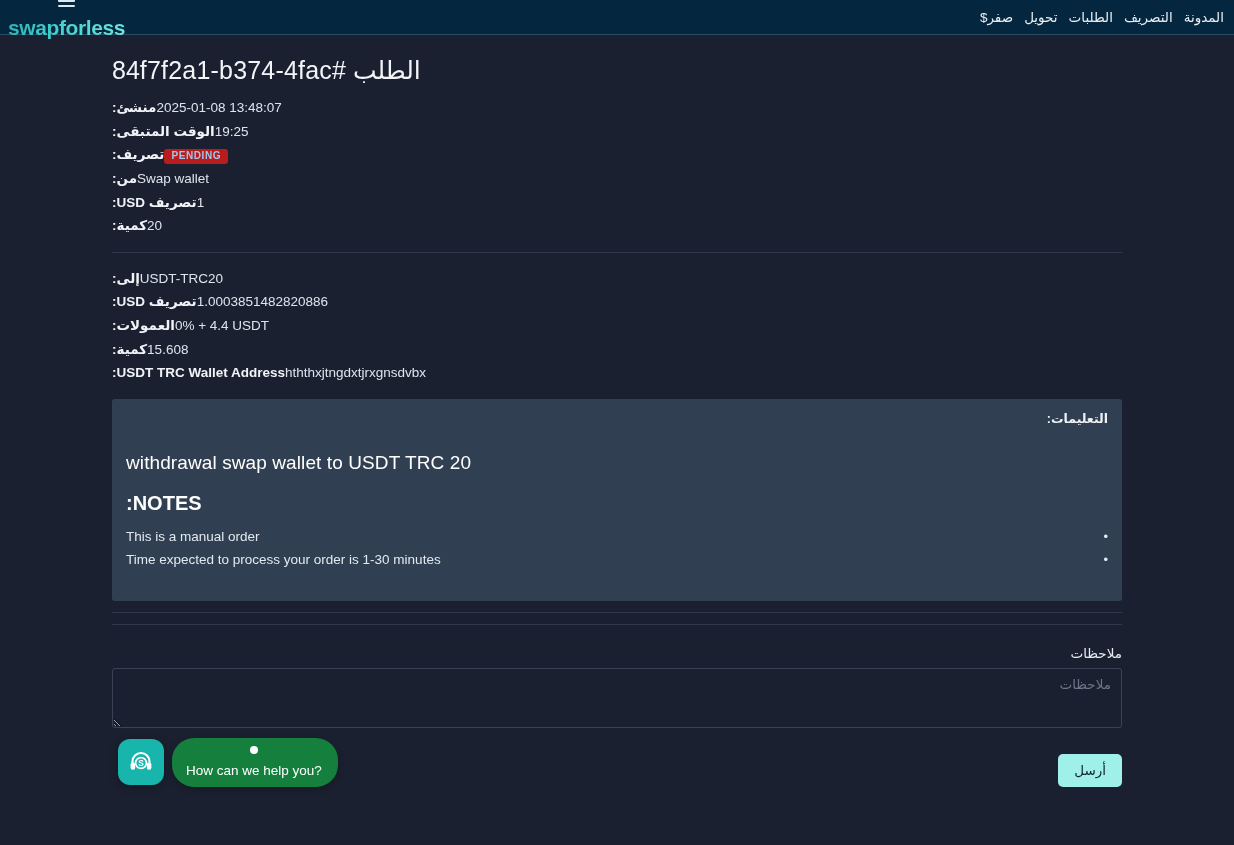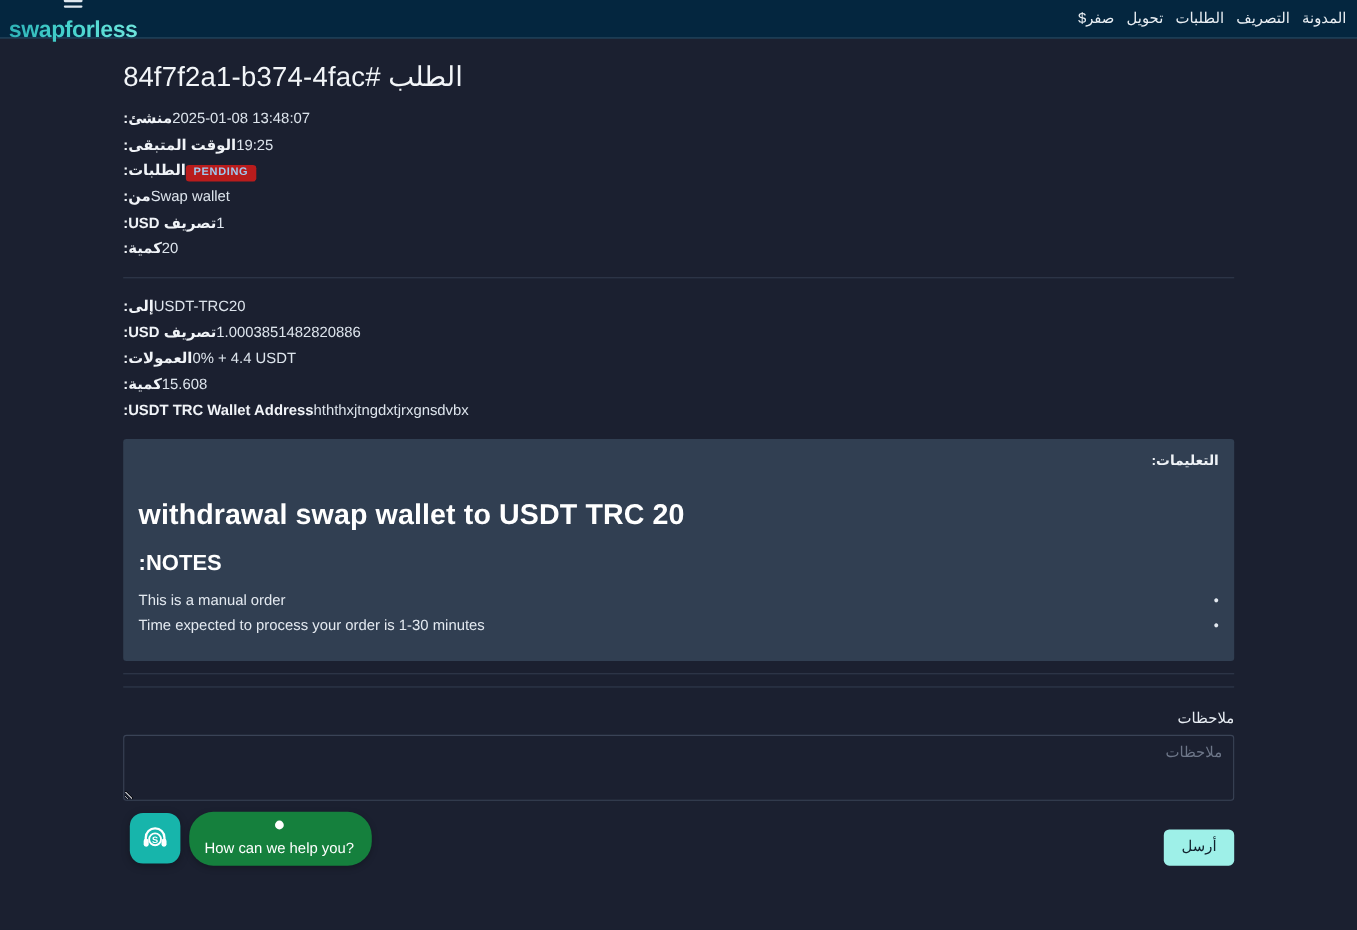--- a/index.html
+++ b/index.html
@@ -144,23 +144,23 @@
     min-height: 202px;
   }
   .instr-label {
     font-size: 12.5px;
     font-weight: bold;
     color: #eef2f6;
     text-align: right;
   }
   .instr-headline {
     text-align: left;
-    font-size: 26px;
+    font-size: 19px;
     color: #ffffff;
-    font-weight: bold;
+    font-weight: normal;
     margin: 26px 0 0 0;
     letter-spacing: 0.1px;
     direction: ltr;
   }
   .instr-notes-title {
     text-align: left;
     font-size: 20px;
     font-weight: bold;
     color: #ffffff;
     margin-top: 18px;
@@ -303,21 +303,21 @@
   <div class="info-block" id="source-details">
       <div class="info-row">
         <div class="info-label">منشئ:</div>
         <div class="info-value">2025-01-08 13:48:07</div>
       </div>
       <div class="info-row">
         <div class="info-label">الوقت المتبقى:</div>
         <div class="info-value">19:25</div>
       </div>
       <div class="info-row">
-        <div class="info-label">الطلبات:</div>
+        <div class="info-label">تصريف:</div>
         <div class="info-value"><span class="badge">PENDING</span></div>
       </div>
       <div class="info-row">
         <div class="info-label">من:</div>
         <div class="info-value">Swap wallet</div>
       </div>
       <div class="info-row">
         <div class="info-label">تصريف USD:</div>
         <div class="info-value">1</div>
       </div>

